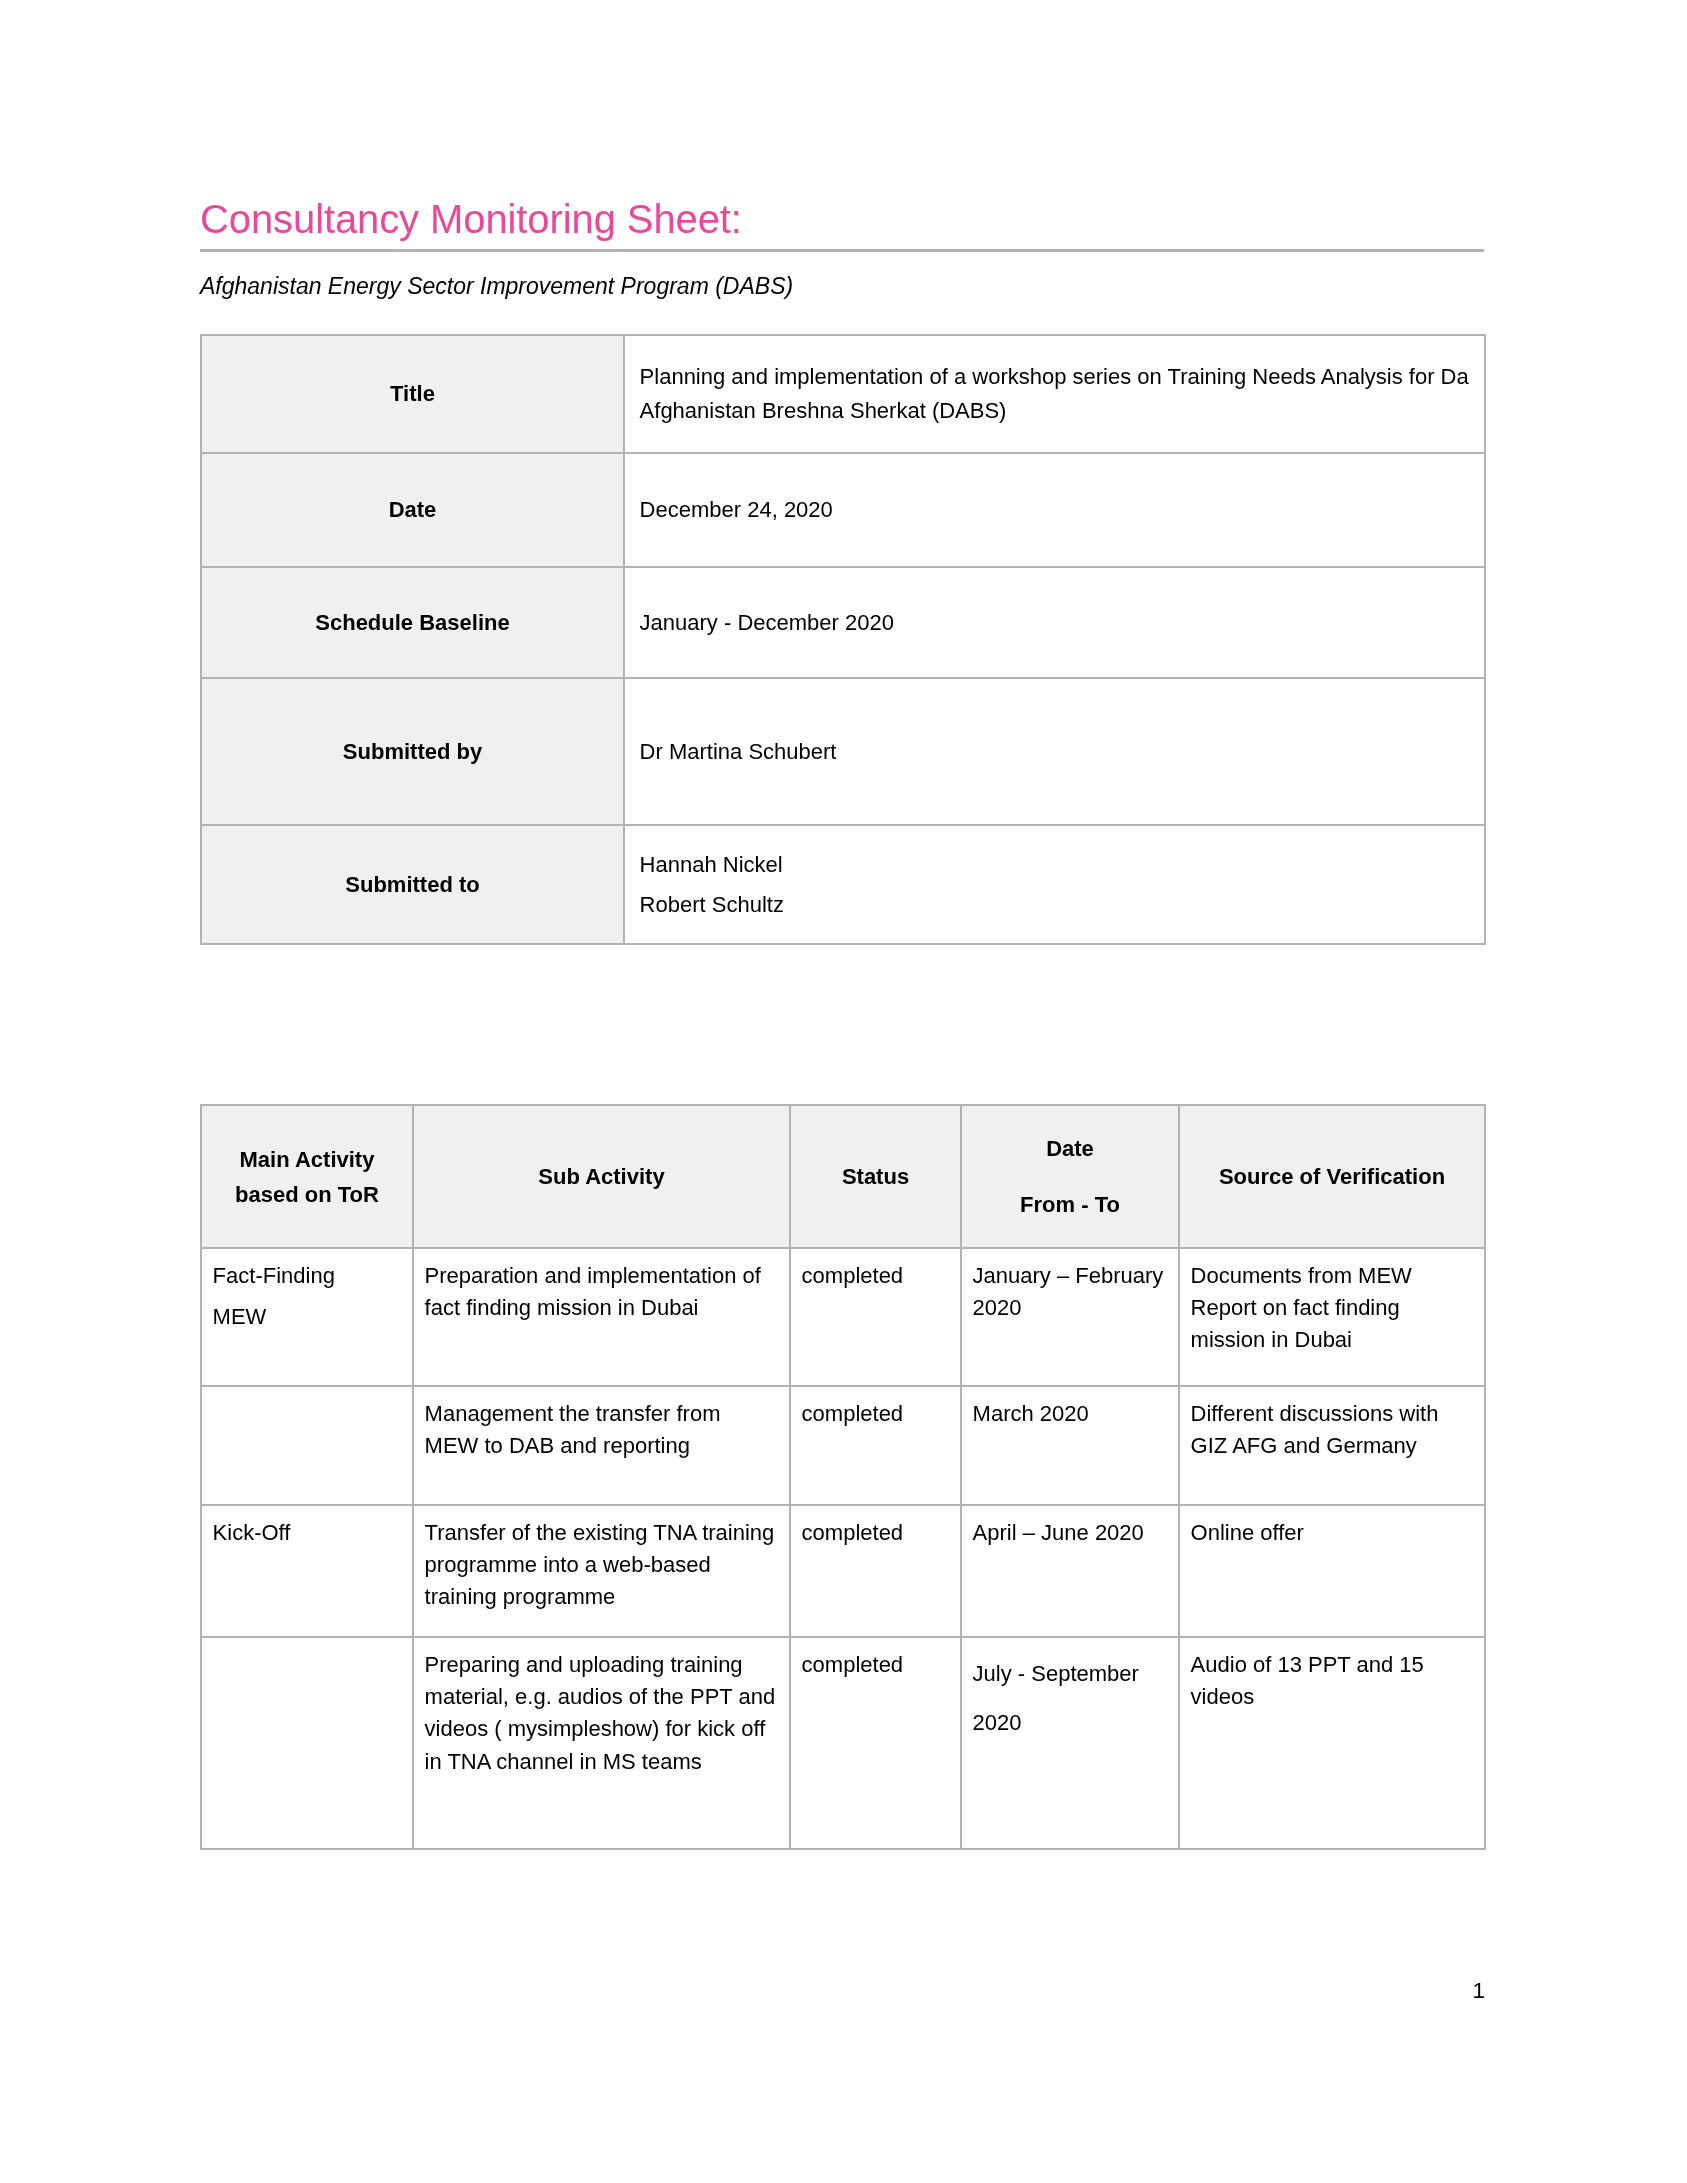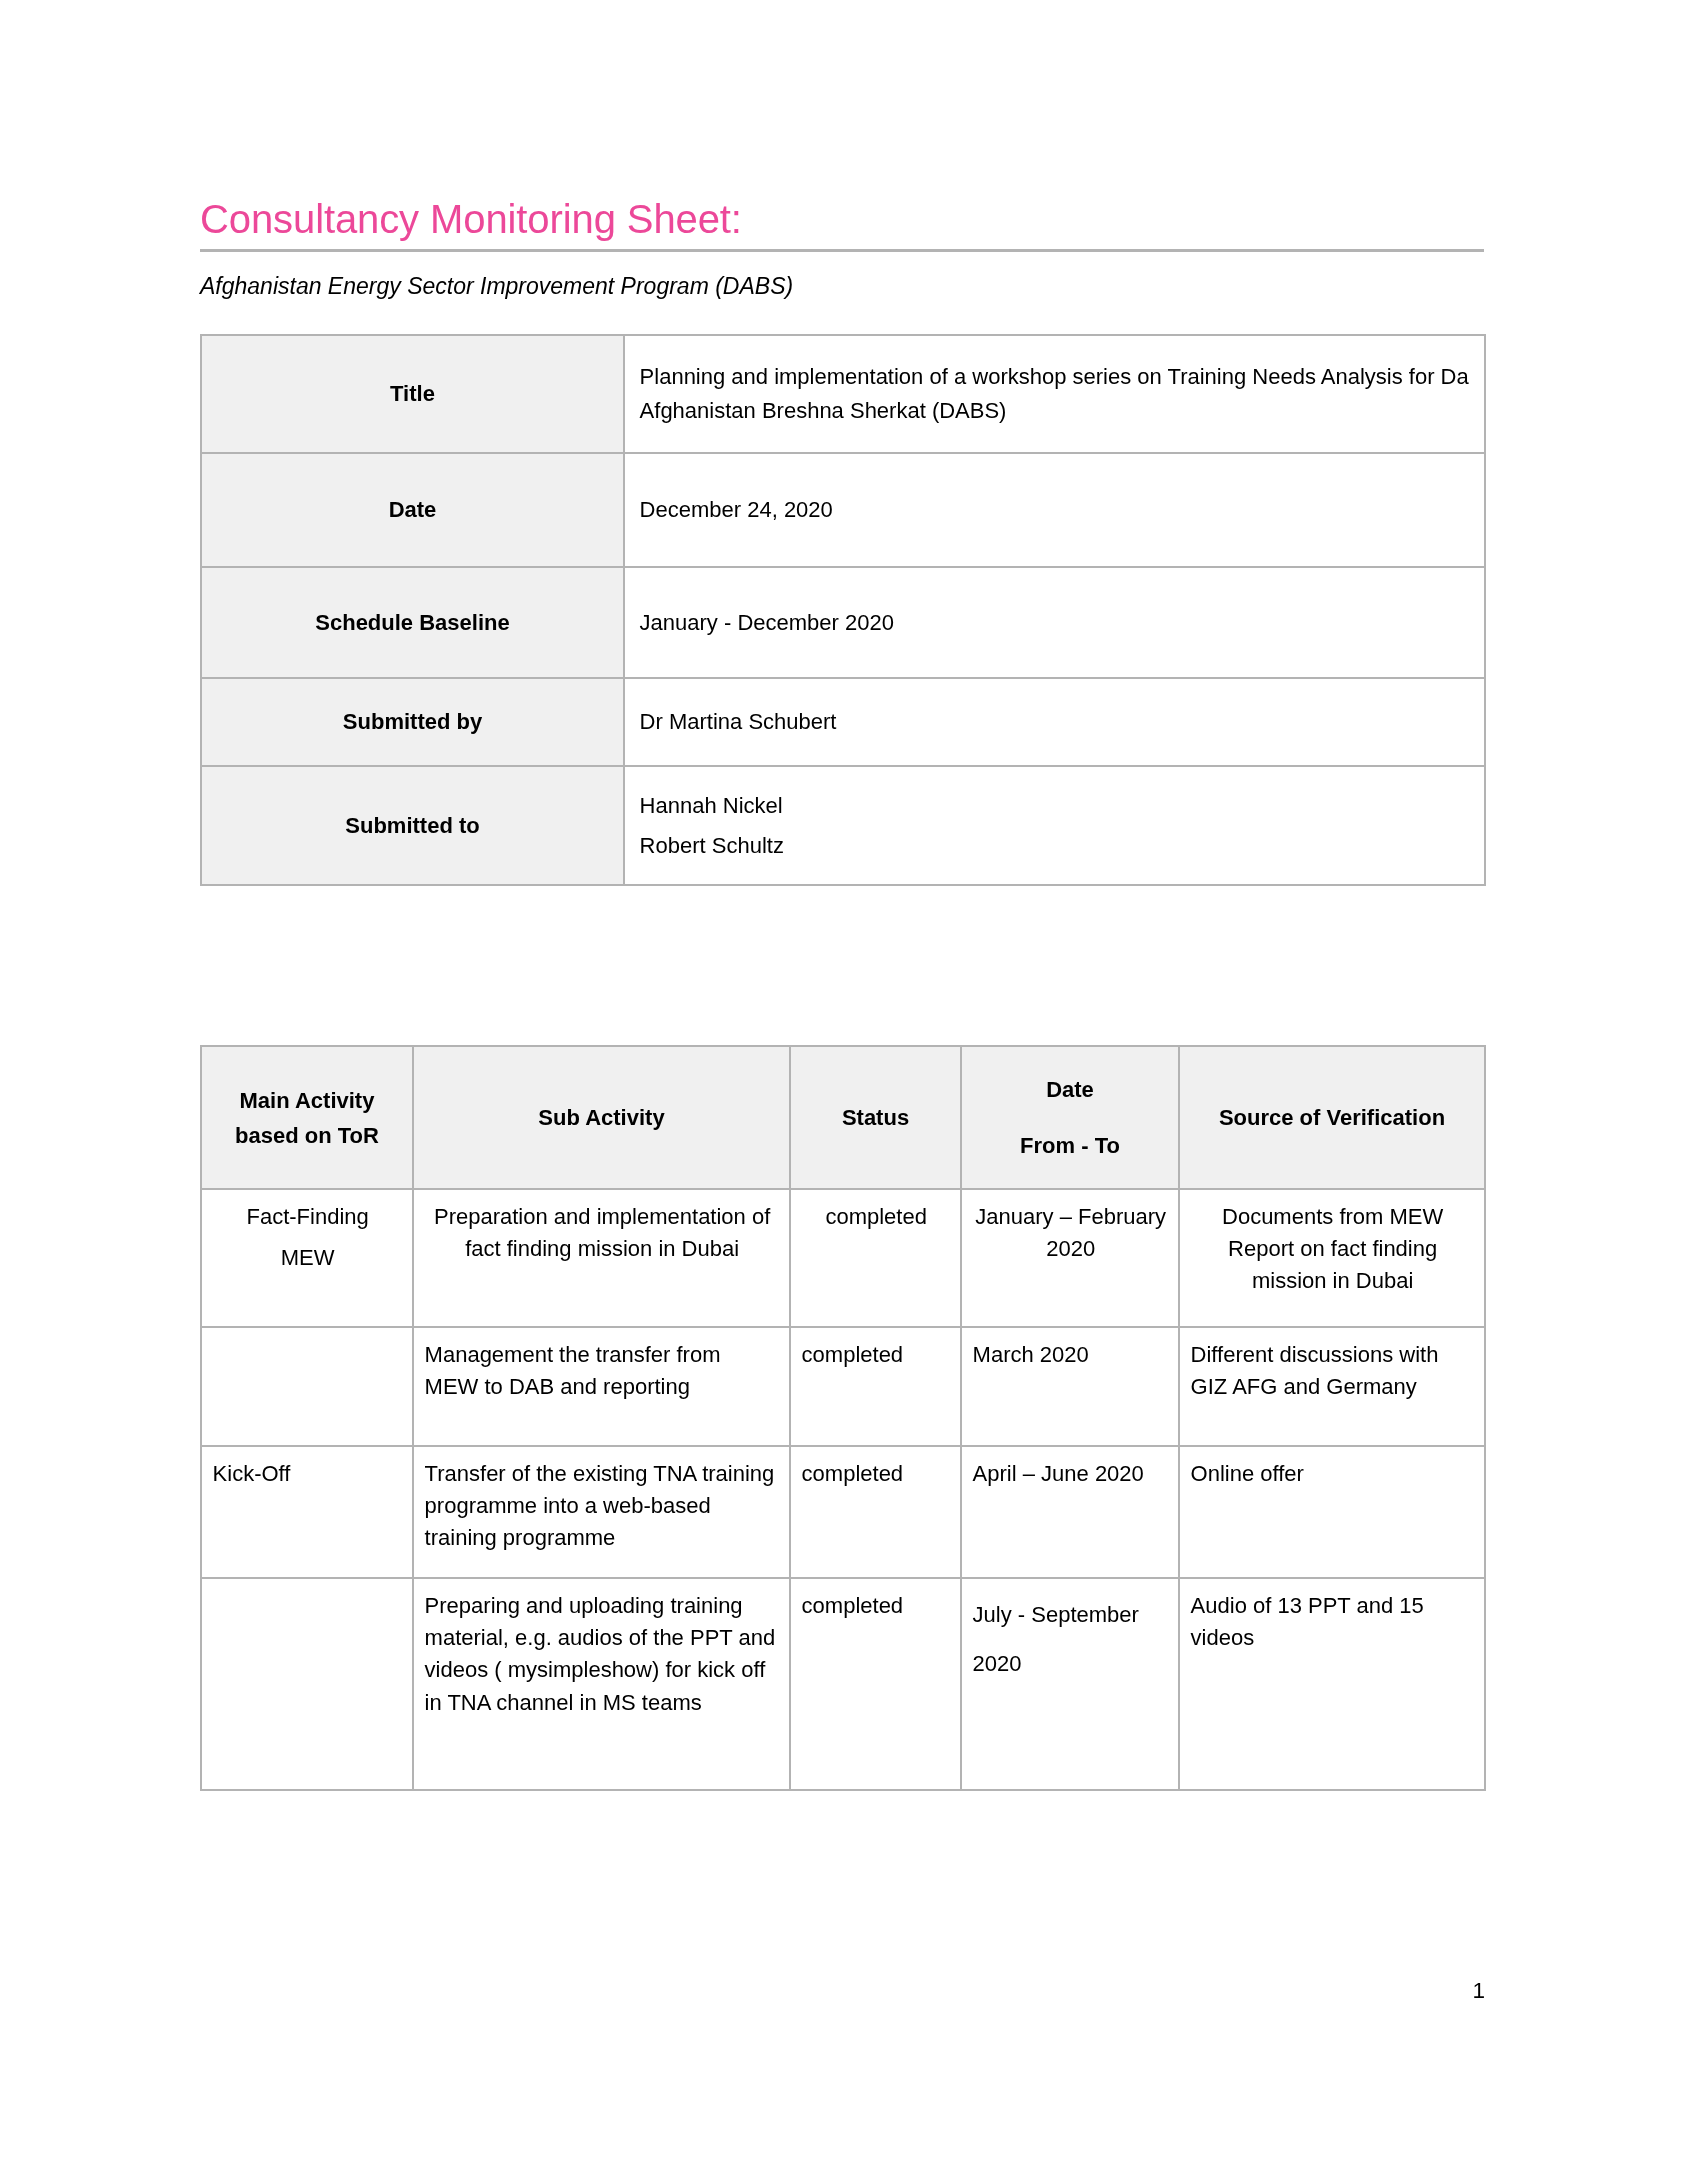--- a/index.html
+++ b/index.html
@@ -79,21 +79,21 @@
   .info-table {
     margin-top: 34px;
   }
   .info-table td.lbl { width: 423px; }
   .info-table td.val { width: 861px; }
   .info-table td { height: 86px; }
   .info-table tr.r-title td { height: 118px; }
   .info-table tr.r-date td { height: 114px; }
   .info-table tr.r-assignment td { height: 111px; }
   .info-table tr.r-schedule td { height: 111px; }
-  .info-table tr.r-subby td { height: 88px; }
+  .info-table tr.r-subby td { height: 147px; }
   .info-table tr.r-subto td { height: 119px; }
   .info-table td.val {
     vertical-align: middle;
     padding-left: 14.6px;
   }
   .info-table tr.r-title td.val { line-height: 1.55; }
   .indent-sm { padding-left: 9.3px; }
   .stacked-line { display: block; }
   .stacked-line + .stacked-line { margin-top: 8.6px; }
 
@@ -122,21 +122,21 @@
     line-height: 1.0;
   }
   .activity-table thead td.date-head .d1 { display: block; margin-bottom: 34px; }
   .activity-table thead td.date-head .d2 { display: block; }
 
   .activity-table tbody td {
     vertical-align: top;
     padding: 10.6px 9.3px 10.6px 10.6px;
     line-height: 1.47;
   }
-  .activity-table tbody tr.row1 td { height: 138px; text-align: center; }
+  .activity-table tbody tr.row1 td { height: 138px; }
   .activity-table tbody tr.row2 td { height: 119px; }
   .activity-table tbody tr.row3 td { height: 132px; }
   .activity-table tbody tr.row4 td { height: 212px; }
 
   .activity-table tbody td.date-cell-wide {
     line-height: 2.25;
   }
   .pad-left-sm { padding-left: 6.6px; margin-top: 32px; }
 
   

